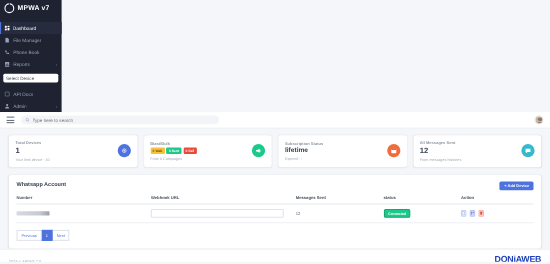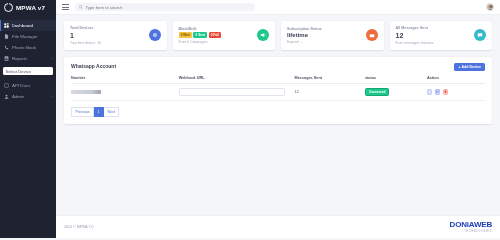--- a/index.html
+++ b/index.html
@@ -2,21 +2,21 @@
 <html><head>
 <meta charset="utf-8">
 <style>
   * { box-sizing: border-box; margin: 0; padding: 0; }
   html, body {
     width: 500px; height: 238px;
     font-family: "Liberation Sans", sans-serif;
     background: #f4f6f9;
     overflow: hidden;
   }
-  .app { display: flex; width: 500px; height: 238px; }
+  .app { display: flex; width: 500px; height: 238px; flex-direction: column; }
 
   
   .sidebar {
     width: 56px; height: 238px;
     background: #1e2231;
     flex: 0 0 56px;
     display: flex; flex-direction: column;
   }
   .brand {
     height: 15px; display: flex; align-items: center;

